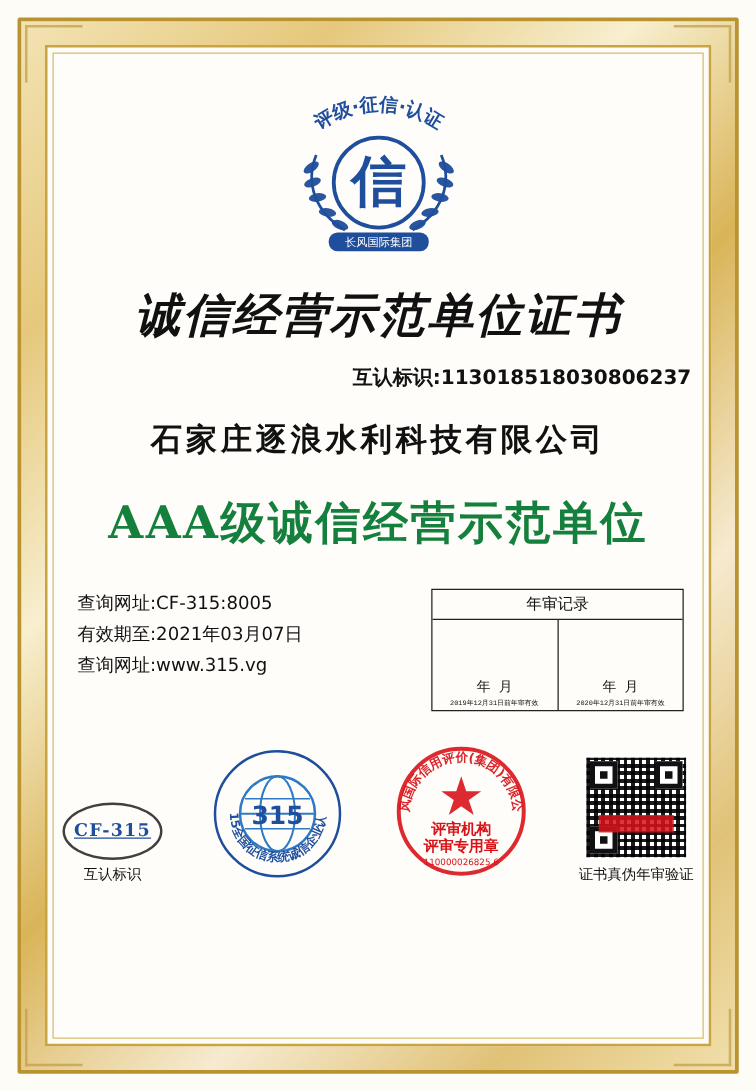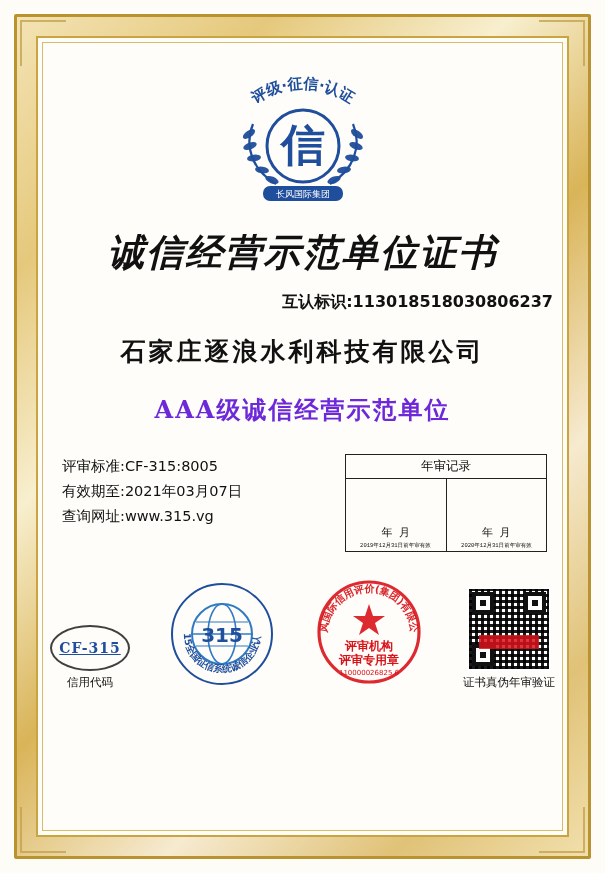--- a/index.html
+++ b/index.html
@@ -94,24 +94,24 @@
     margin-top: 22px;
     font-size: 25px;
     font-weight: bold;
     letter-spacing: 3px;
     color: #111;
     font-family: "DejaVu Sans", "Liberation Sans", sans-serif;
     white-space: nowrap;
   }
   .grade {
     margin-top: 26px;
-    font-size: 24px;
+    font-size: 36px;
     font-weight: bold;
     letter-spacing: 2px;
-    color: #6d28d9;
+    color: #15803d;
     font-family: "DejaVu Serif", "Liberation Serif", serif;
     white-space: nowrap;
   }
 
   
   .mid-row {
     margin-top: 28px;
     width: 100%;
     display: flex;
     justify-content: space-between;
@@ -284,21 +284,21 @@
     <div class="credit-code">
       <span>互认标识:</span><span>113018518030806237</span>
     </div>
 
     <div class="company">石家庄逐浪水利科技有限公司</div>
 
     <div class="grade">AAA级诚信经营示范单位</div>
 
     <div class="mid-row">
       <div class="details">
-        <div>评审标准:CF-315:8005</div>
+        <div>查询网址:CF-315:8005</div>
         <div>有效期至:2021年03月07日</div>
         <div>查询网址:www.315.vg</div>
       </div>
 
       <div class="annual">
         <div class="annual-head">年审记录</div>
         <div class="annual-body">
           <div class="annual-cell">
             <div class="cell-ym">年 月</div>
             <div class="cell-note">2019年12月31日前年审有效</div>
@@ -308,21 +308,21 @@
             <div class="cell-note">2020年12月31日前年审有效</div>
           </div>
         </div>
       </div>
     </div>
 
     <div class="seals">
 
       <div class="seal-item">
         <div class="cf-badge">CF-315</div>
-        <div class="seal-caption">信用代码</div>
+        <div class="seal-caption">互认标识</div>
       </div>
 
       <div class="seal-item">
         <svg width="104" height="104" viewBox="0 0 104 104">
           <defs>
             <path id="gring" d="M 52 96 m -42 0 a 42 42 0 1 1 84 0 a 42 42 0 1 1 -84 0"></path>
             <path id="gtop" d="M 12 52 A 40 40 0 0 1 92 52"></path>
             <path id="gbot" d="M 14 52 A 38 38 0 0 0 90 52"></path>
           </defs>
           <circle cx="52" cy="52" r="50" fill="none" stroke="#1f4e9c" stroke-width="2"></circle>

